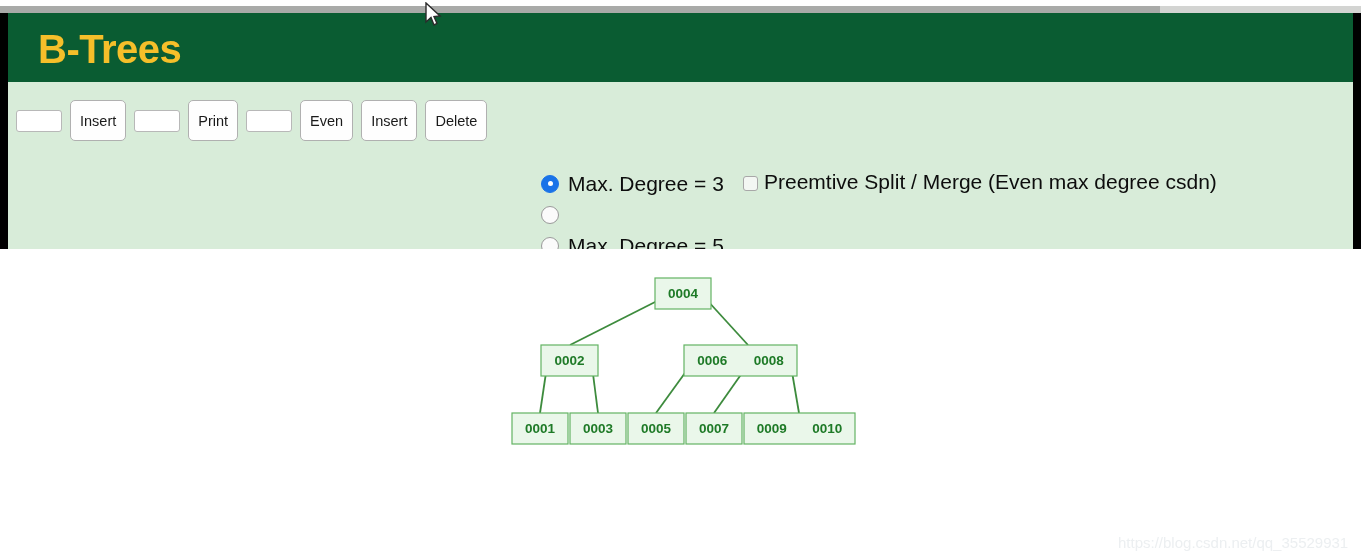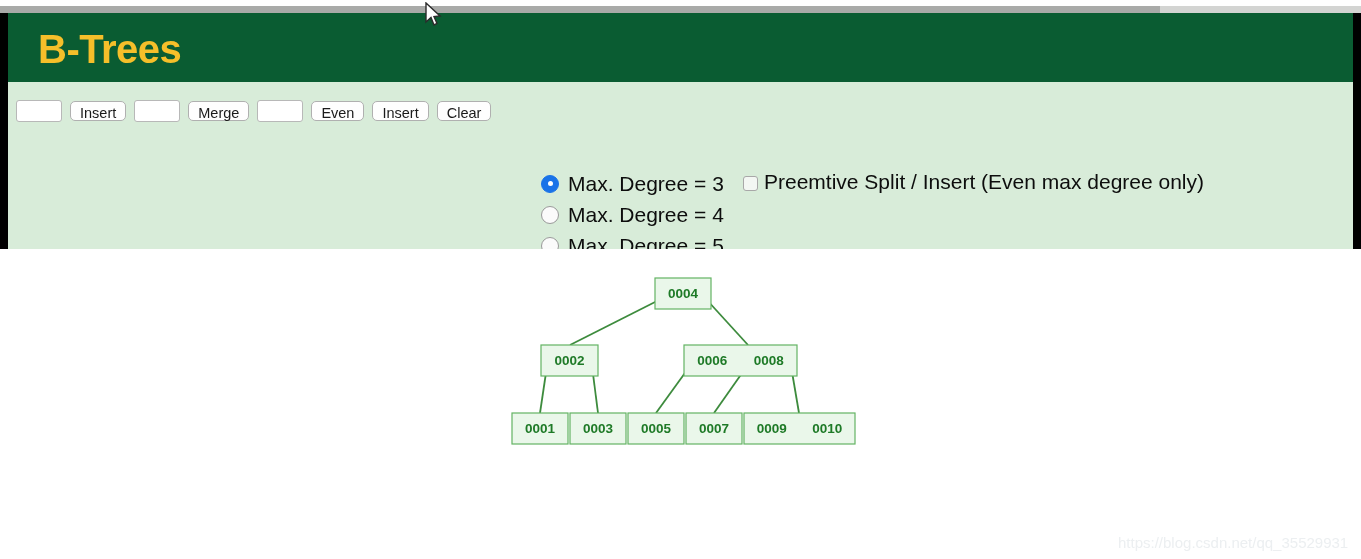--- a/index.html
+++ b/index.html
@@ -99,21 +99,21 @@
     border: 1px solid #b8b8b8;
     border-radius: 3px;
     background: #ffffff;
     font-size: 13px;
     font-family: "Liberation Sans", sans-serif;
     padding: 0 3px;
     box-sizing: border-box;
     outline: none;
   }
   .btn {
-    height: 20px;
+    height: 41px;
     border: 1px solid #b0b0b0;
     border-radius: 5px;
     background: #fefefe;
     font-size: 14.5px;
     font-family: "Liberation Sans", sans-serif;
     color: #1a1a1a;
     padding: 0 9px;
     margin-left: 8px;
     cursor: pointer;
     line-height: 22px;
@@ -252,53 +252,52 @@
   <div class="banner">
     <div class="banner-title">B-Trees</div>
   </div>
 
   <div class="controls">
 
     <div class="ctl-row">
       <input class="txt-input" type="text" value="" style="">
       <button class="btn gap">Insert</button>
       <input class="txt-input" type="text" value="" style="">
-      <button class="btn gap">Merge</button>
+      <button class="btn gap">Print</button>
       <input class="txt-input" type="text" value="" style="">
       <button class="btn">Even</button>
       <button class="btn">Insert</button>
-      <button class="btn">Clear</button>
+      <button class="btn">Delete</button>
     </div>
 
     <div class="radio-group">
       <div class="radio-row">
         <span class="radio-mark on"></span>
         <span class="radio-label">Max. Degree = 3</span>
       </div>
       <div class="radio-row">
         <span class="radio-mark"></span>
-        <span class="radio-label">Max. Degree = 4</span>
       </div>
       <div class="radio-row">
         <span class="radio-mark"></span>
         <span class="radio-label">Max. Degree = 5</span>
       </div>
       <div class="radio-row">
         <span class="radio-mark"></span>
         <span class="radio-label">Max. Degree = 6</span>
       </div>
       <div class="radio-row">
         <span class="radio-mark"></span>
         <span class="radio-label">Max. Degree = 7</span>
       </div>
     </div>
 
     <div class="check-wrap">
       <span class="check-mark"></span>
-      <span class="check-label">Preemtive Split / Insert (Even max degree only)</span>
+      <span class="check-label">Preemtive Split / Merge (Even max degree csdn)</span>
     </div>
 
   </div>
 
   <div class="canvas">
     <svg class="tree-svg" width="1361" height="316">
       <g id="tree-edges">
           <line x1="661" y1="50" x2="570" y2="96" class="edge-line"></line>
           <line x1="706" y1="50" x2="748" y2="96" class="edge-line"></line>
           <line x1="547" y1="117" x2="540" y2="164" class="edge-line"></line>

